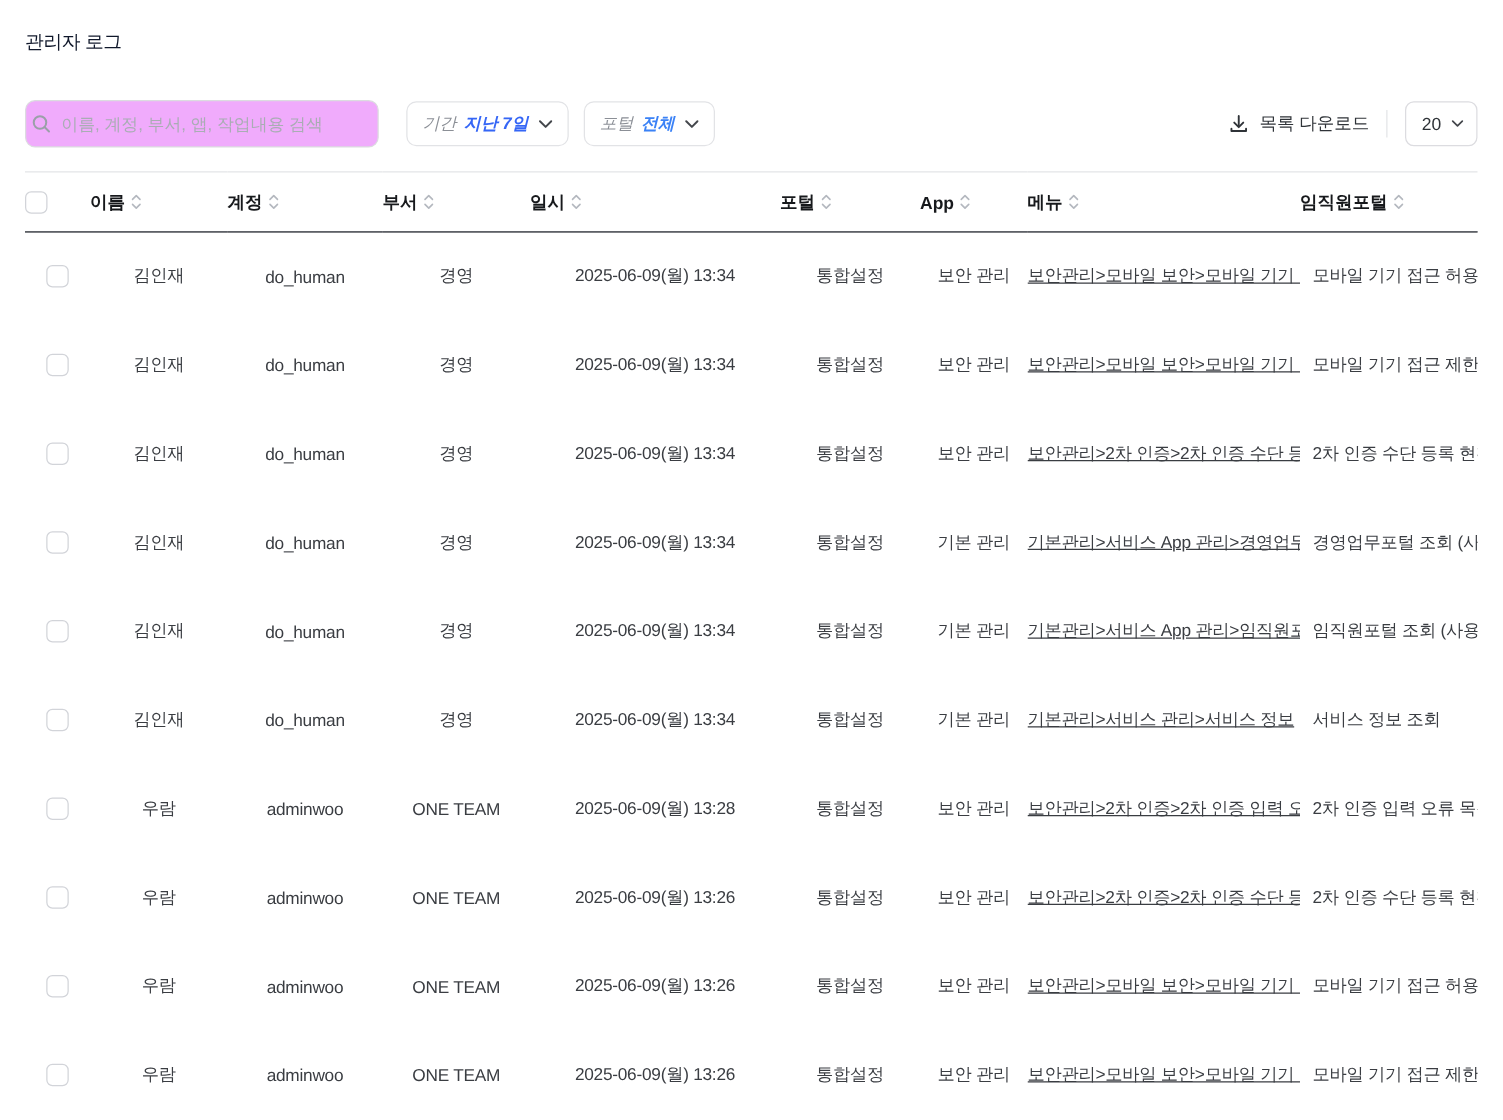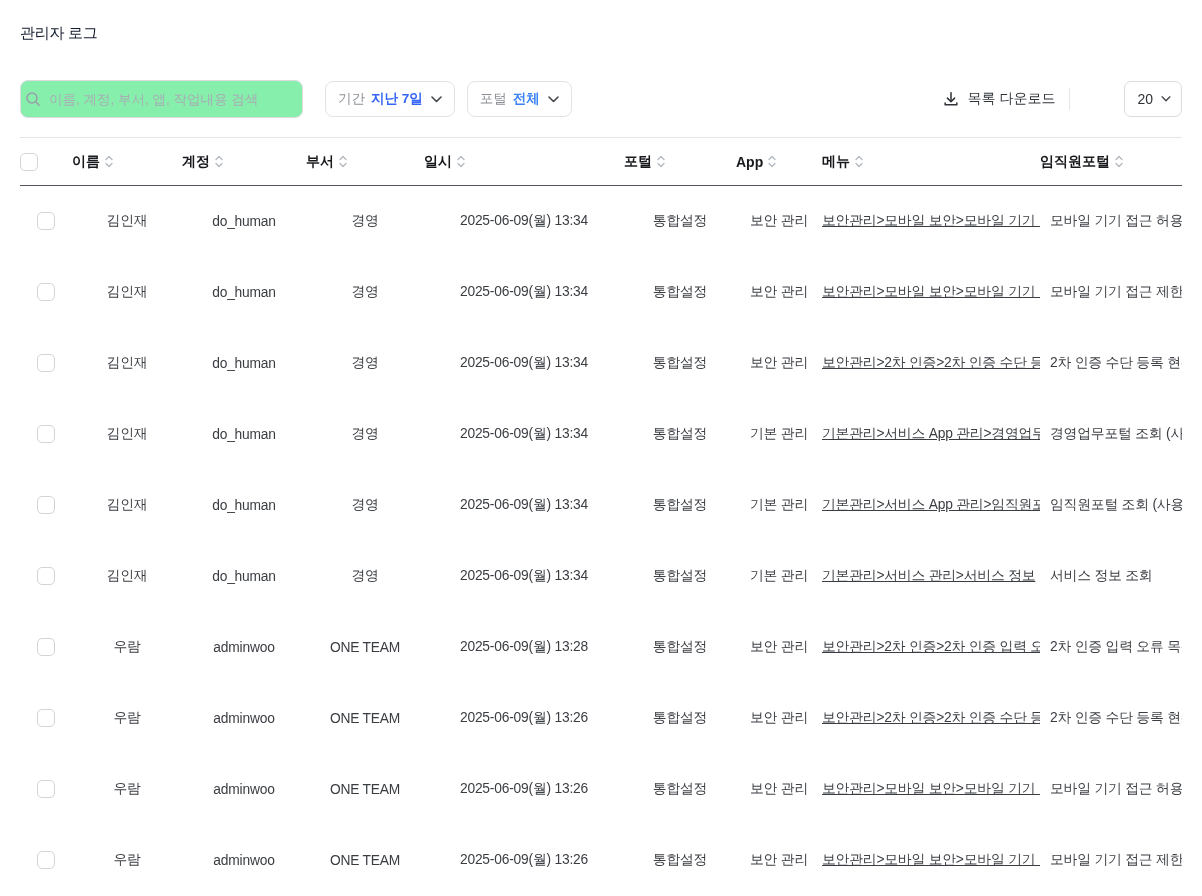--- a/index.html
+++ b/index.html
@@ -30,21 +30,21 @@
   }
   .search-box {
     display:flex;
     align-items:center;
     width:283px;
     height:38px;
     border:1px solid #dcdce0;
     border-radius:8px;
     padding:0 4px;
     gap:8px;
-    background:#86efac;
+    background:#f0abfc;
   }
   .search-box svg { flex:0 0 auto; }
   .search-box input {
     border:none; outline:none;
     font-family:inherit;
     font-size:13.5px;
     color:#333;
     width:100%;
     background:transparent;
   }
@@ -55,20 +55,21 @@
     align-items:center;
     height:36px;
     border:1px solid #e2e3e6;
     border-radius:8px;
     padding:0 12px;
     gap:6px;
     margin-left:22px;
     cursor:pointer;
     background:#fff;
     white-space:nowrap;
+    font-style:italic;
   }
   .chip + .chip { margin-left:12px; }
   .chip-label { font-size:13.5px; color:#8b8f96; }
   .chip-value { font-size:13.5px; font-weight:700; color:#3b82f6; }
   .chip-value.blue { color:#3566f6;text-align:right; }
   .chip svg { margin-left:2px; }
 
   .toolbar-spacer { flex:1; }
 
   .download-btn {
@@ -91,21 +92,20 @@
     gap:8px;
     height:36px;
     min-width:56px;
     border:1px solid #dcdce0;
     border-radius:7px;
     padding:0 10px 0 12px;
     font-size:14px;
     color:#2f3338;
     cursor:pointer;
     justify-content:flex-start;
-    margin-left:40px;
   }
 
   
   table {
     width:100%;
     border-collapse:collapse;
     table-layout:fixed;
   }
   thead tr {
     border-top:1px solid #e4e5e8;

